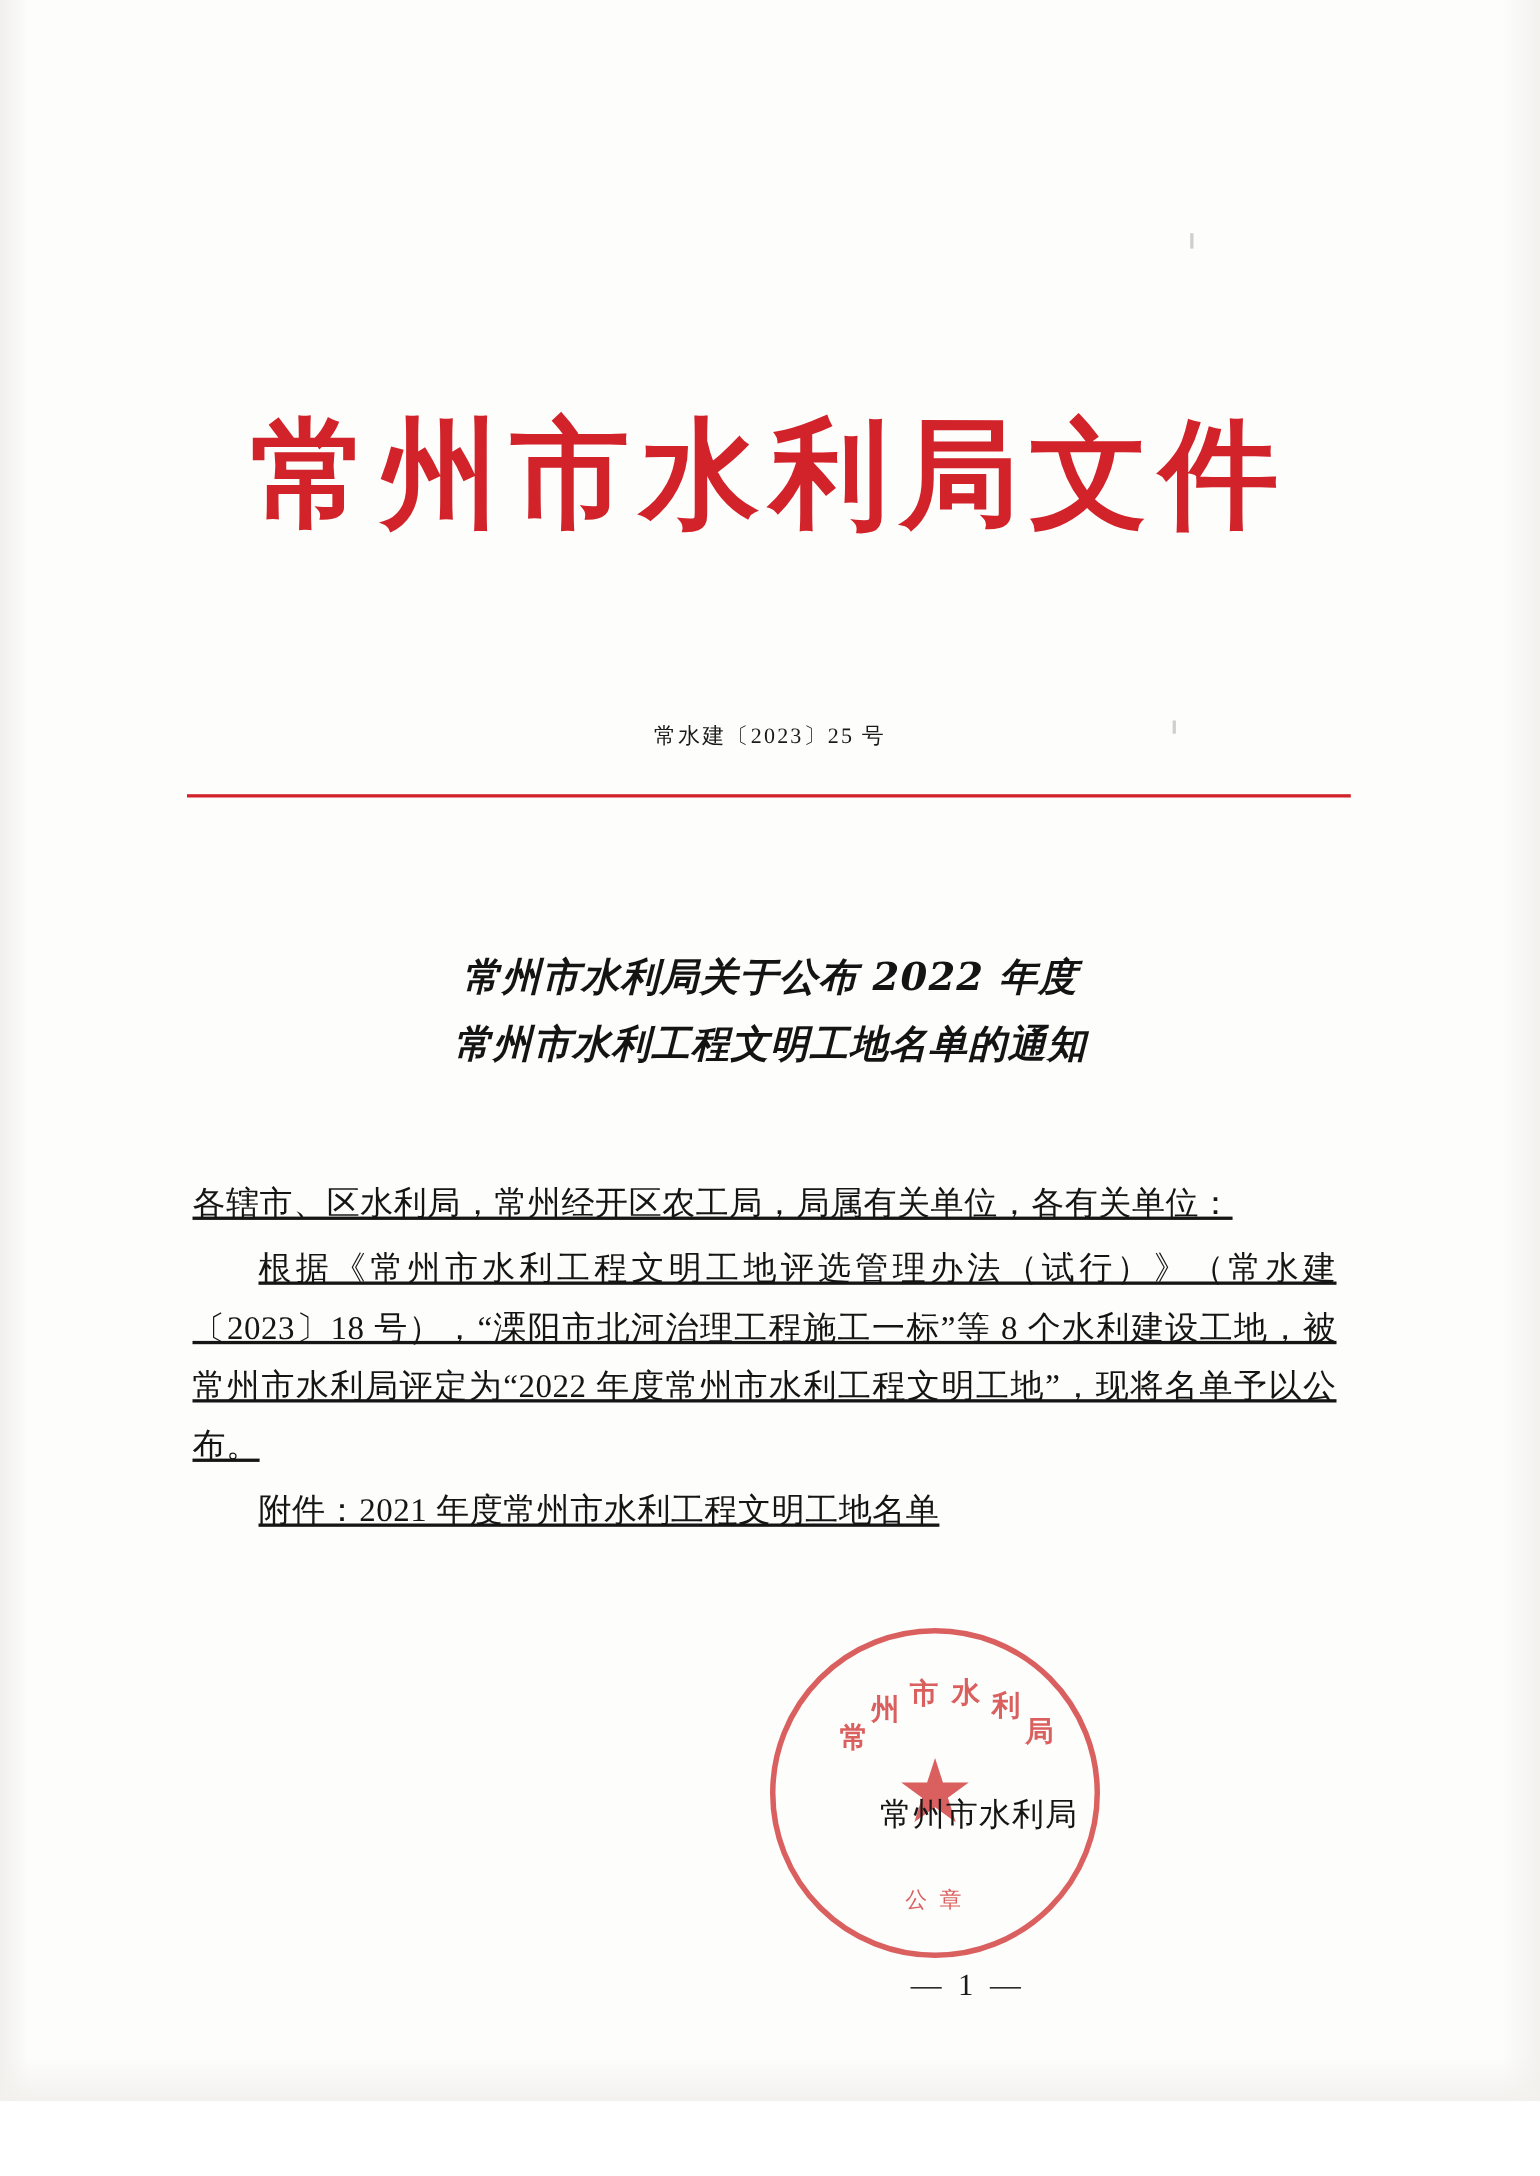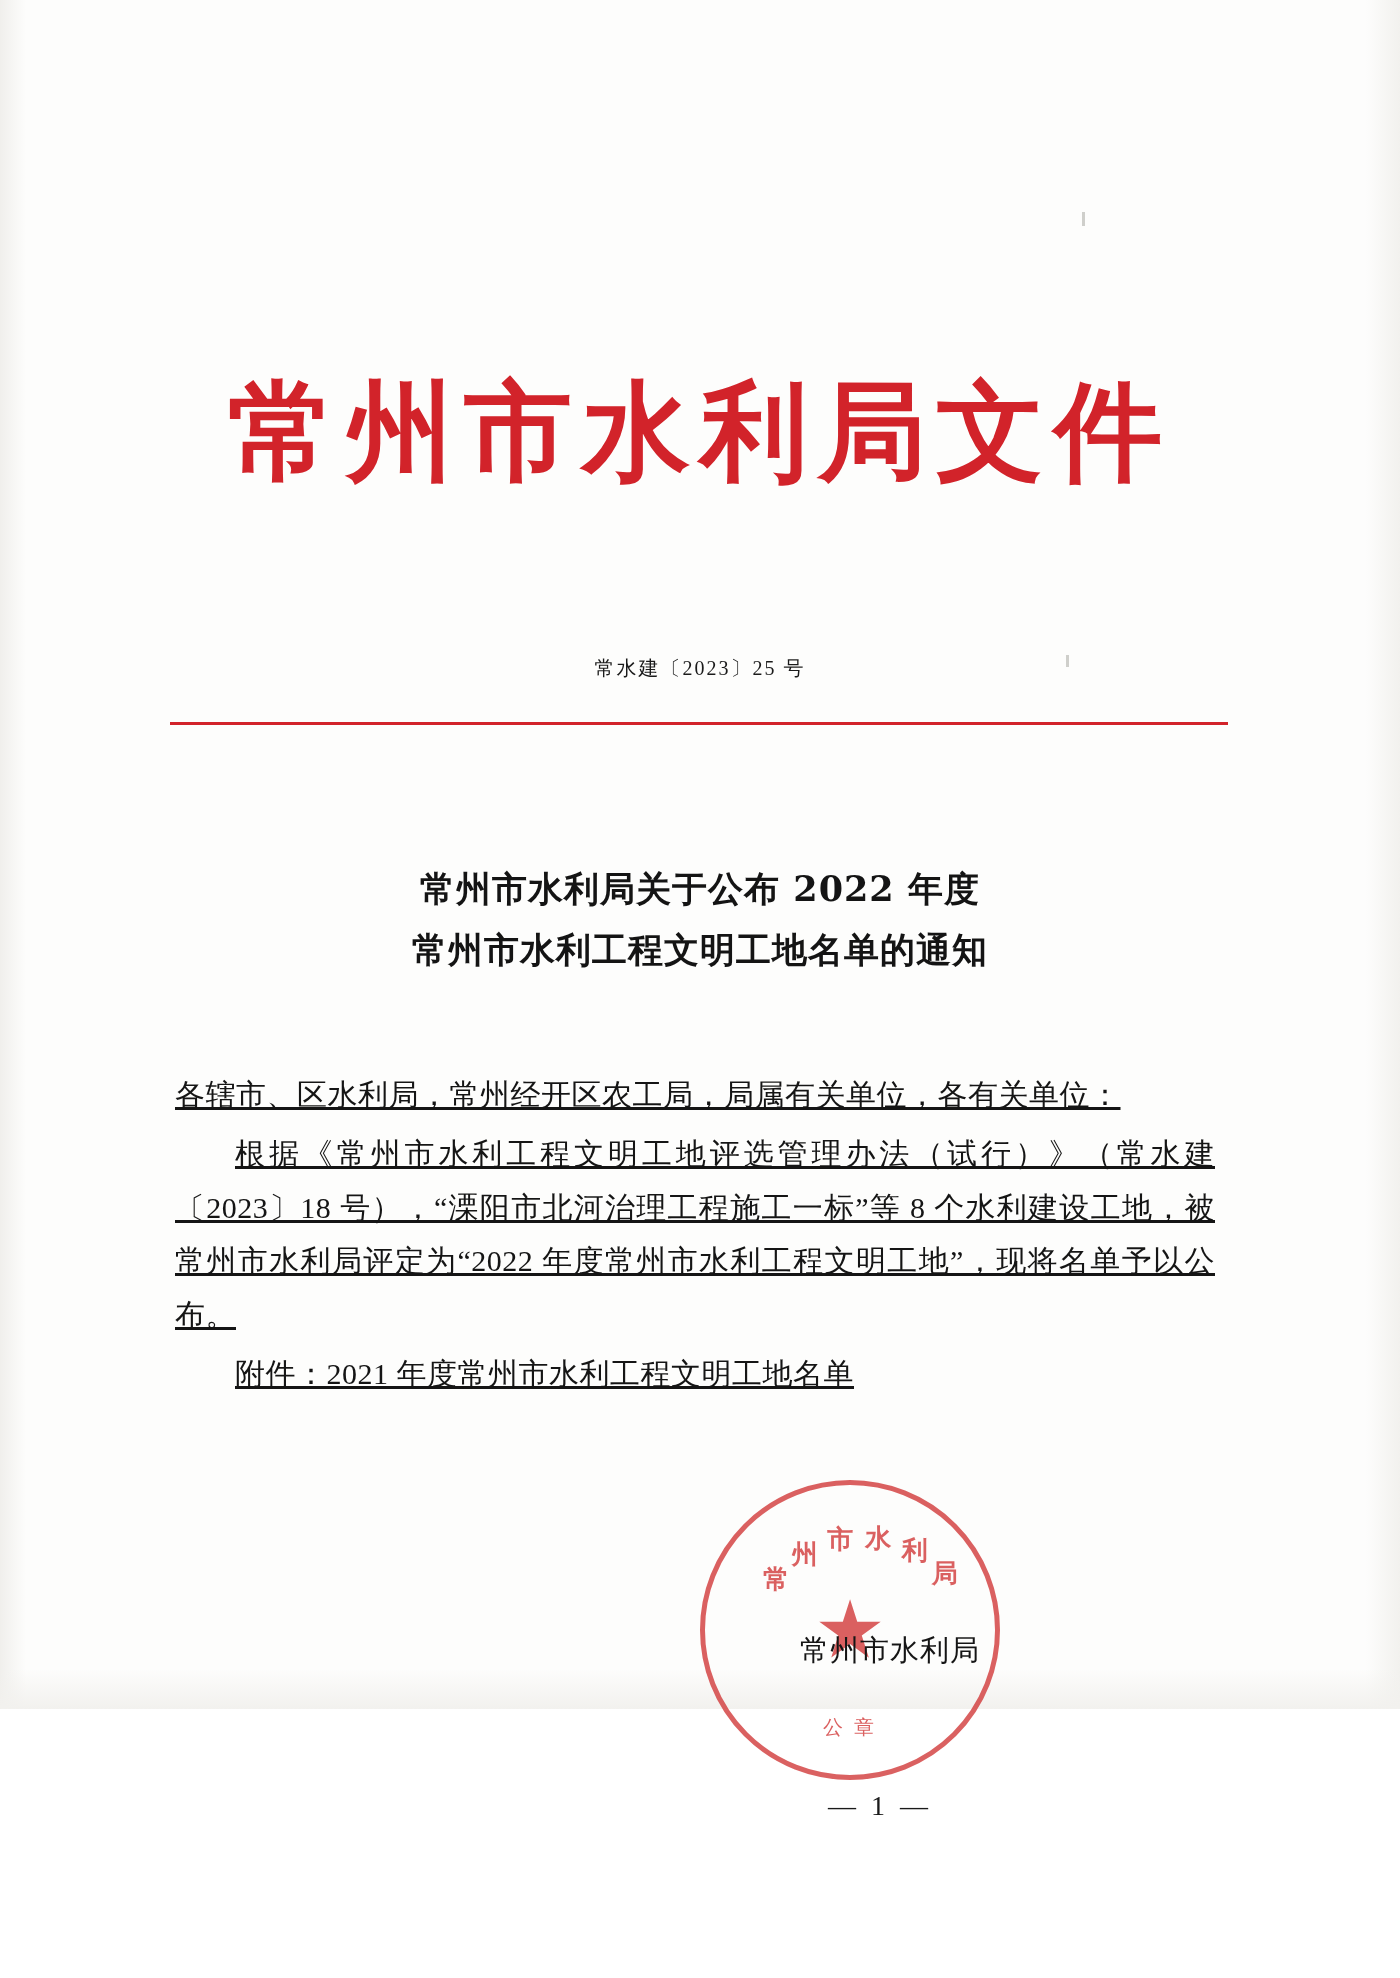--- a/index.html
+++ b/index.html
@@ -14,21 +14,21 @@
     font-family: "Liberation Serif", "DejaVu Serif", serif;
     color: #1a1a1a;
     overflow: hidden;
   }
 
   .page {
     position: absolute;
     left: 0;
     top: 0;
     width: 1400px;
-    height: 1709px;
+    height: 1910px;
     background: #fdfdfc;
   }
 
   
   .paper-edge-left {
     position: absolute;
     left: 0; top: 0; bottom: 0;
     width: 26px;
     background: linear-gradient(to right, #f0efec, rgba(255,255,255,0));
     pointer-events: none;
@@ -89,21 +89,21 @@
     left: 220px;
     width: 960px;
     text-align: center;
     font-family: "DejaVu Serif", "Liberation Serif", serif;
     font-weight: bold;
     font-size: 35px;
     line-height: 1.75;
     letter-spacing: 1px;
     color: #141414;
   }
-  .doc-title .t-line { display: block; white-space: nowrap; }
+  .doc-title .t-line { display: block; white-space: nowrap; font-style: italic; }
 
   .doc-body {
     position: absolute;
     top: 1068px;
     left: 175px;
     width: 1040px;
     font-size: 30px;
     line-height: 1.78;
     letter-spacing: 0.5px;
     color: #151515;

